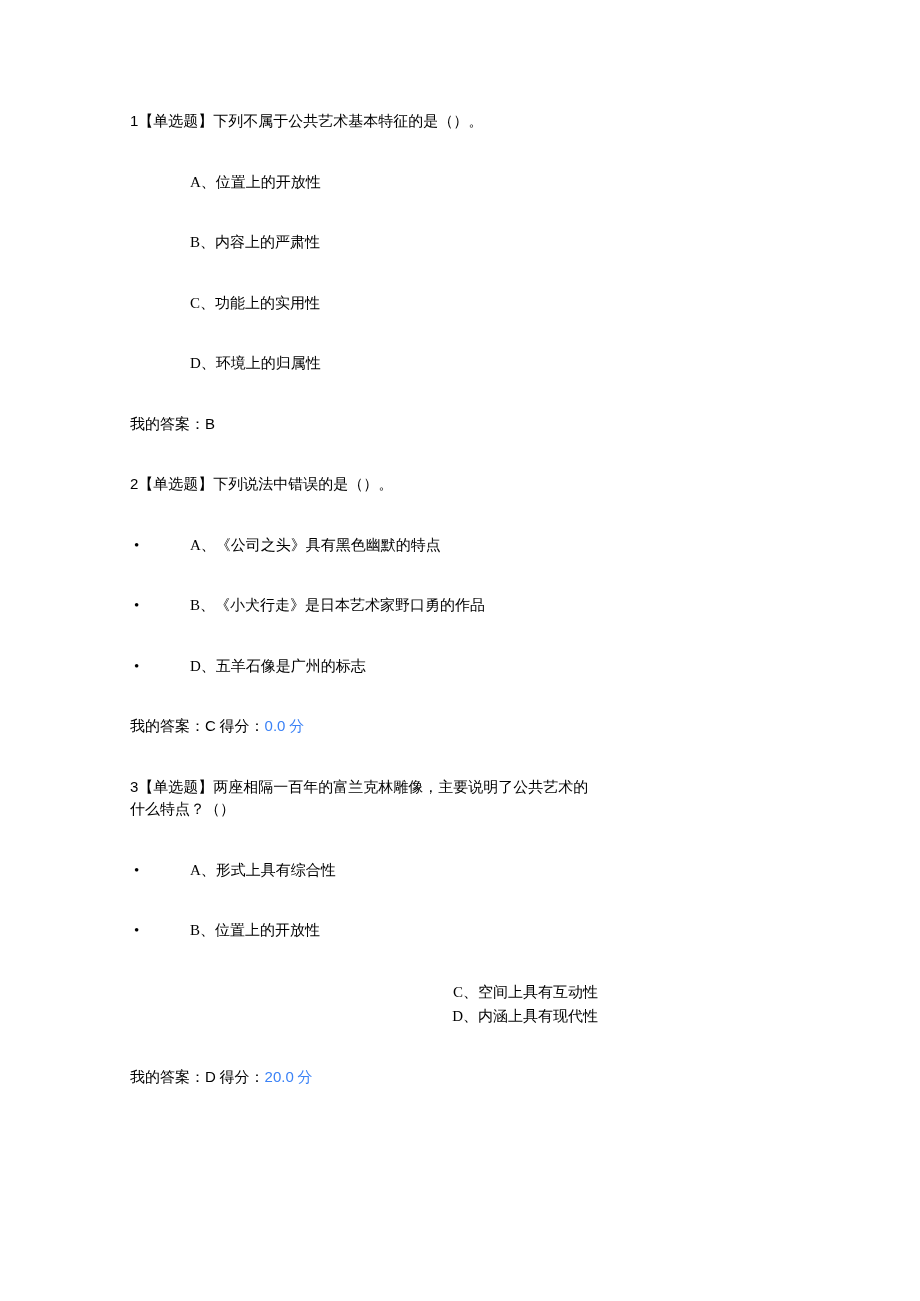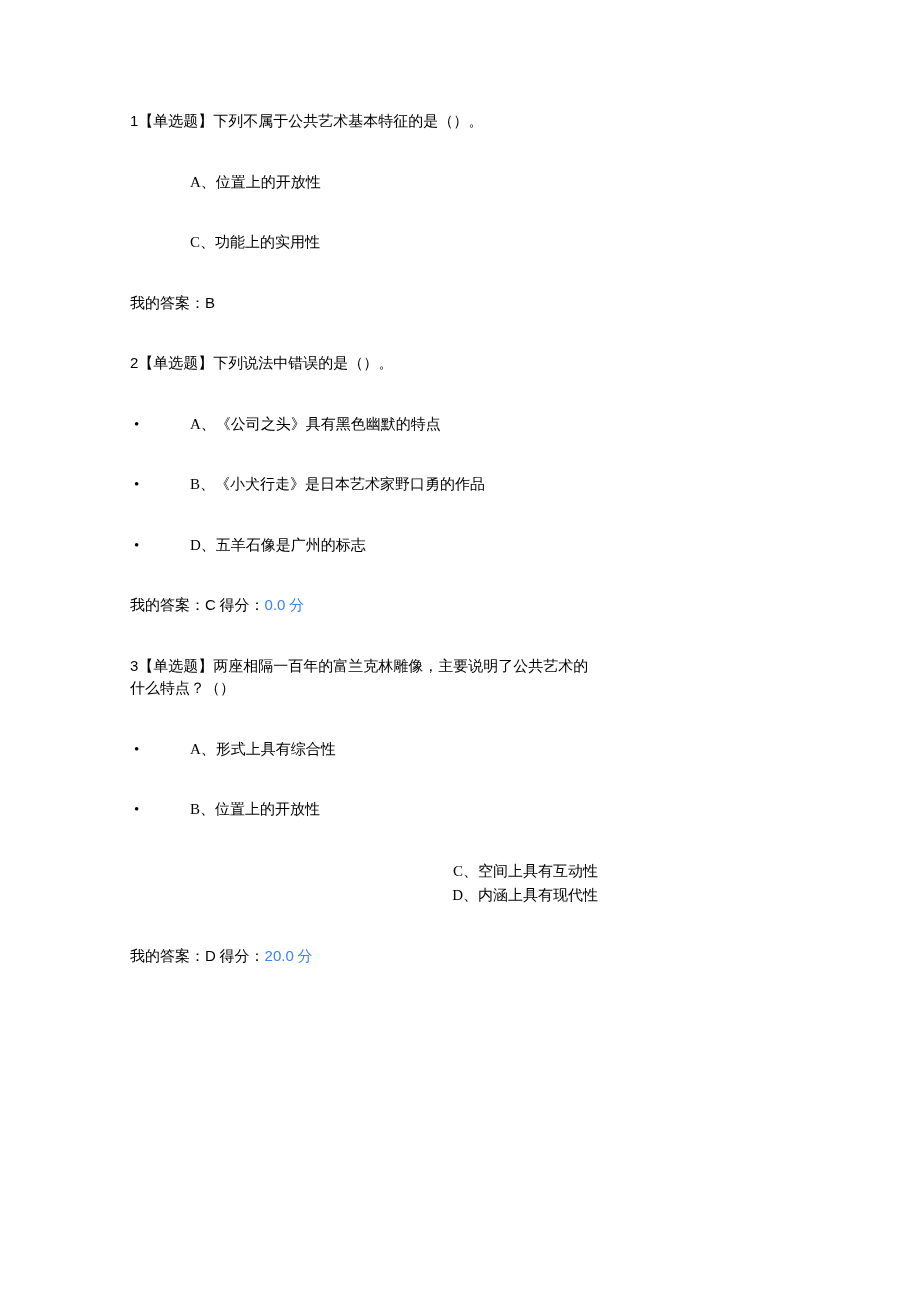--- a/index.html
+++ b/index.html
@@ -63,21 +63,27 @@
 <div class="page">
 
   <div class="question">
     <span class="number">1</span><span>【单选题】下列不属于公共艺术基本特征的是（）。</span>
   </div>
 
   <div class="option-indent">
     <span>A、位置上的开放性</span>
   </div>
   <div class="option-indent">
+    <span>B、内容上的严肃性</span>
+  </div>
+  <div class="option-indent">
     <span>C、功能上的实用性</span>
+  </div>
+  <div class="option-indent">
+    <span>D、环境上的归属性</span>
   </div>
 
   <div class="answer">
     <span>我的答案：</span><span class="letter">B</span>
   </div>
 
   <div class="question">
     <span class="number">2</span><span>【单选题】下列说法中错误的是（）。</span>
   </div>
 

